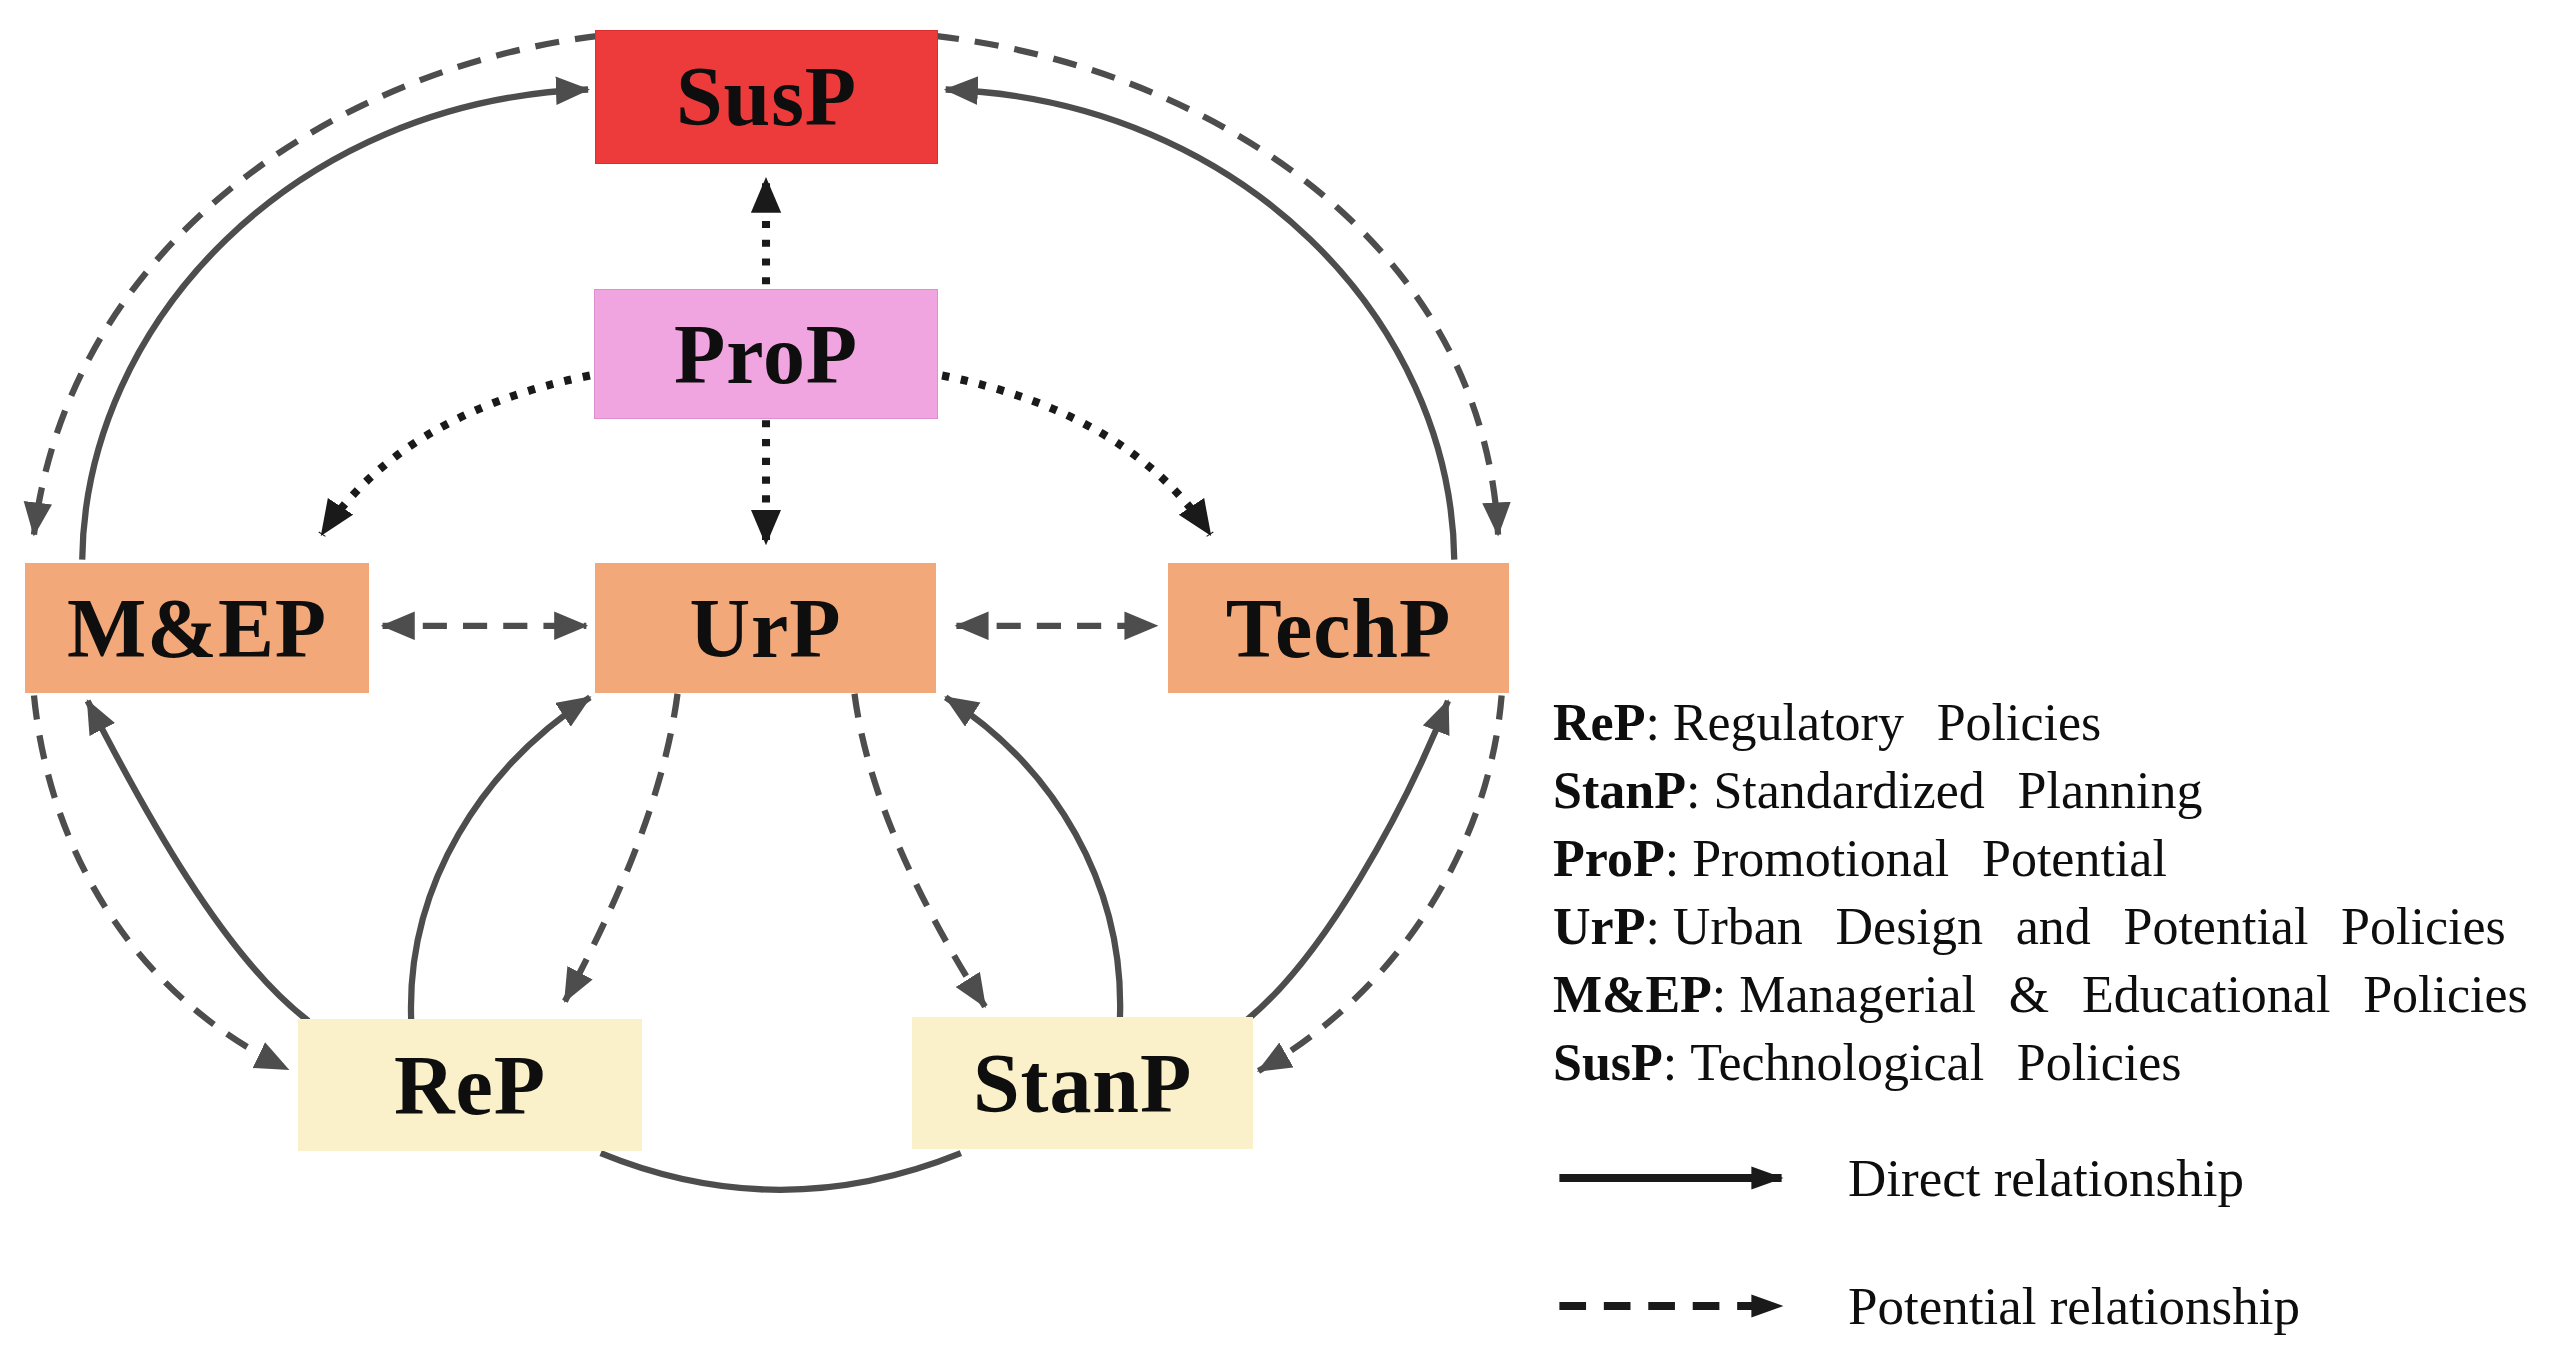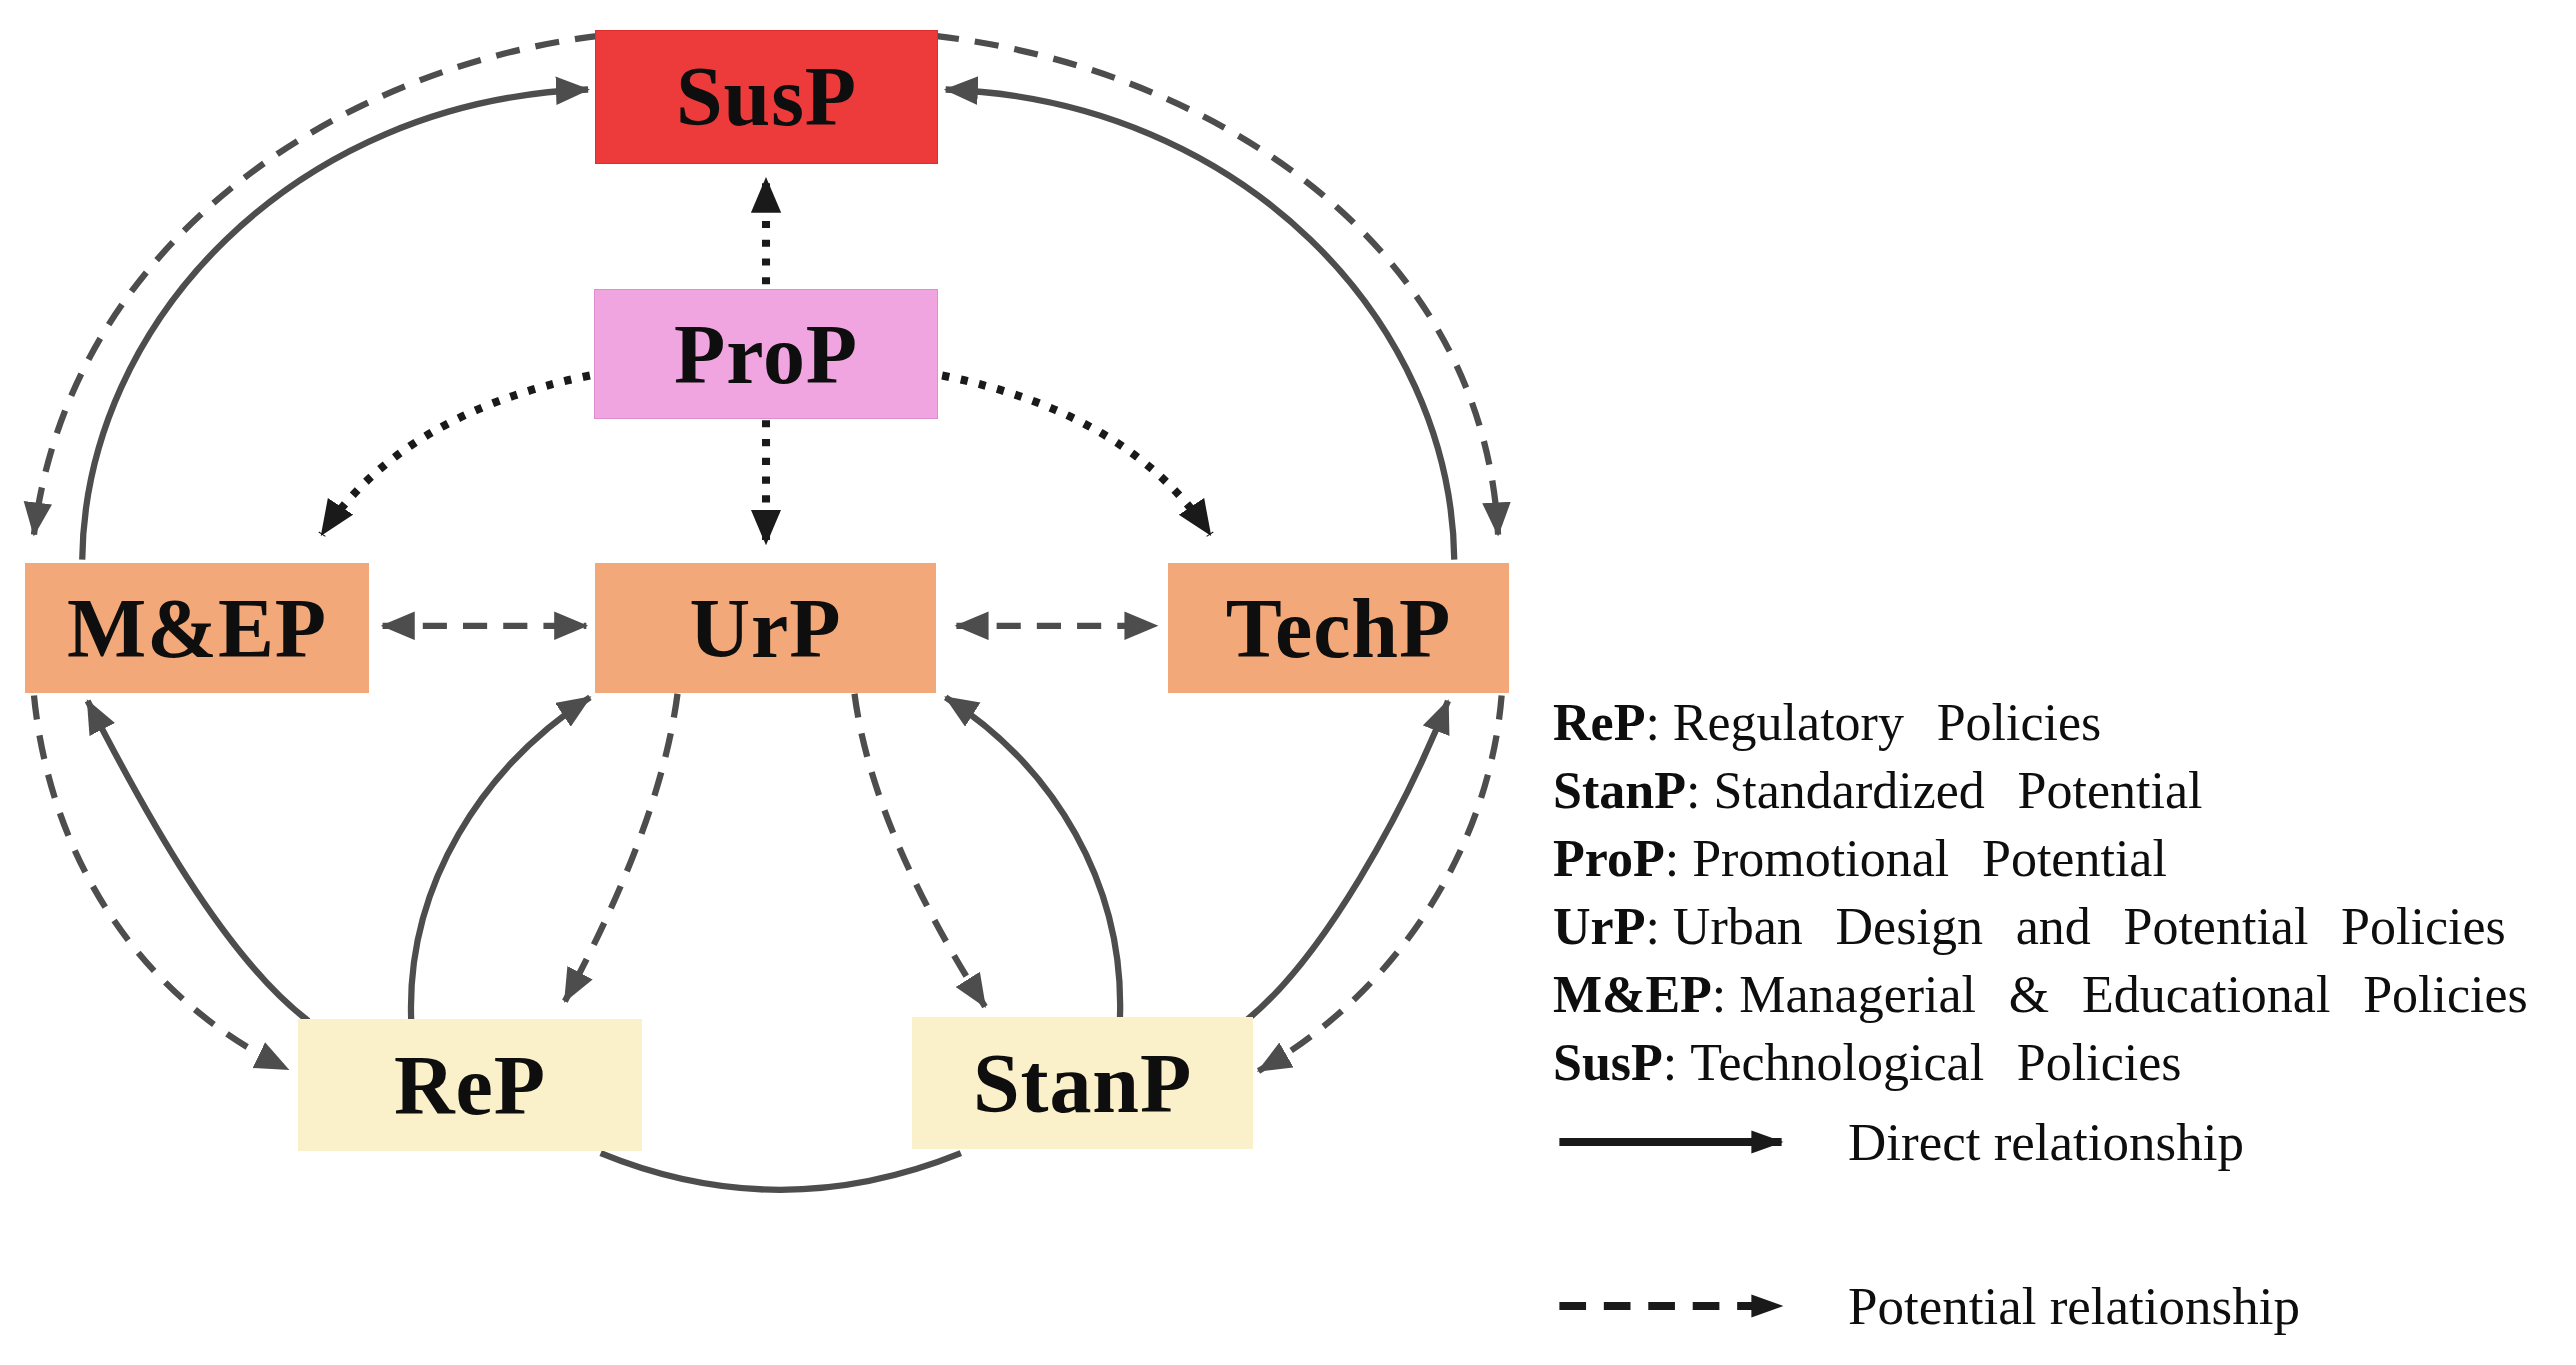--- a/index.html
+++ b/index.html
@@ -29,21 +29,21 @@
     position:absolute;left:1553px;top:689px;
     font-size:52px;color:#0e0e0e;line-height:68px;white-space:nowrap;
   }
   .def-row .abbr{font-weight:bold;}
   .def-row .desc{word-spacing:0.38em;}
   .key-row{
     position:absolute;left:1557px;height:68px;
     display:flex;align-items:center;gap:32px;
     font-size:53px;color:#0e0e0e;white-space:nowrap;
   }
-  .key-row.key-direct{top:1108px;}
+  .key-row.key-direct{top:1144px;}
   .key-row.key-potential{top:1272px;font-family:Liberation Serif, serif;}
   .key-sample{display:block;}
 </style>
 </head>
 <body>
 
 <div id="canvas">
 
   <svg id="edges" viewBox="0 0 2882 1528" xmlns="http://www.w3.org/2000/svg">
     <defs>
@@ -104,21 +104,21 @@
     </div>
   <div class="node node-rep">
       <span>ReP</span>
     </div>
   <div class="node node-stanp">
       <span>StanP</span>
     </div>
 
   <div class="legend-defs">
     <div class="def-row"><span class="abbr">ReP</span><span class="sep">:</span> <span class="desc">Regulatory Policies</span></div>
-    <div class="def-row"><span class="abbr">StanP</span><span class="sep">:</span> <span class="desc">Standardized Potential</span></div>
+    <div class="def-row"><span class="abbr">StanP</span><span class="sep">:</span> <span class="desc">Standardized Planning</span></div>
     <div class="def-row"><span class="abbr">ProP</span><span class="sep">:</span> <span class="desc">Promotional Potential</span></div>
     <div class="def-row"><span class="abbr">UrP</span><span class="sep">:</span> <span class="desc">Urban Design and Potential Policies</span></div>
     <div class="def-row"><span class="abbr">M&amp;EP</span><span class="sep">:</span> <span class="desc">Managerial &amp; Educational Policies</span></div>
     <div class="def-row"><span class="abbr">SusP</span><span class="sep">:</span> <span class="desc">Technological Policies</span></div>
   </div>
 
   <div class="key-row key-direct">
     <svg class="key-sample" width="259" height="32" viewBox="0 0 290 36" xmlns="http://www.w3.org/2000/svg">
       <line x1="2" y1="18" x2="252" y2="18" stroke="#1a1a1a" stroke-width="9" marker-end="url(#ahl)"></line>
     </svg>

